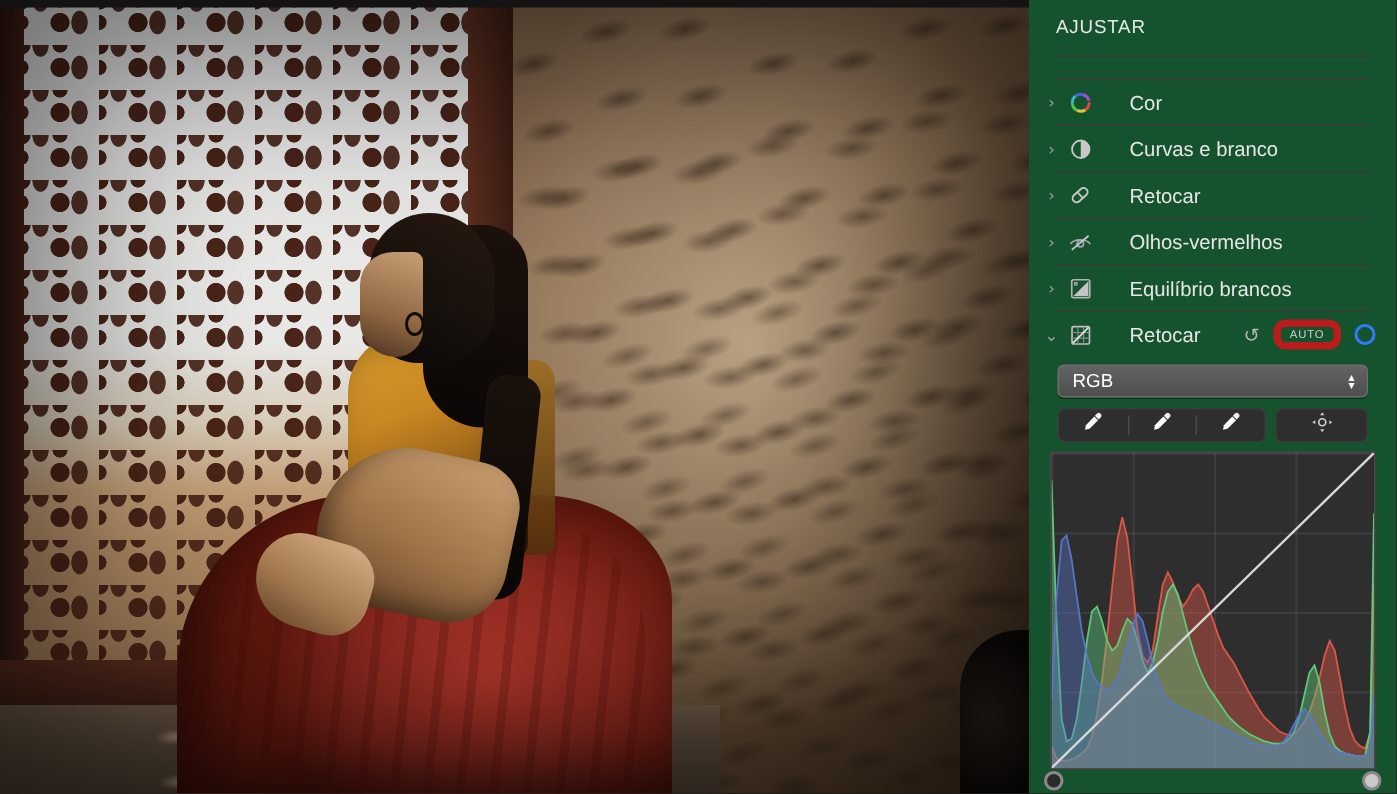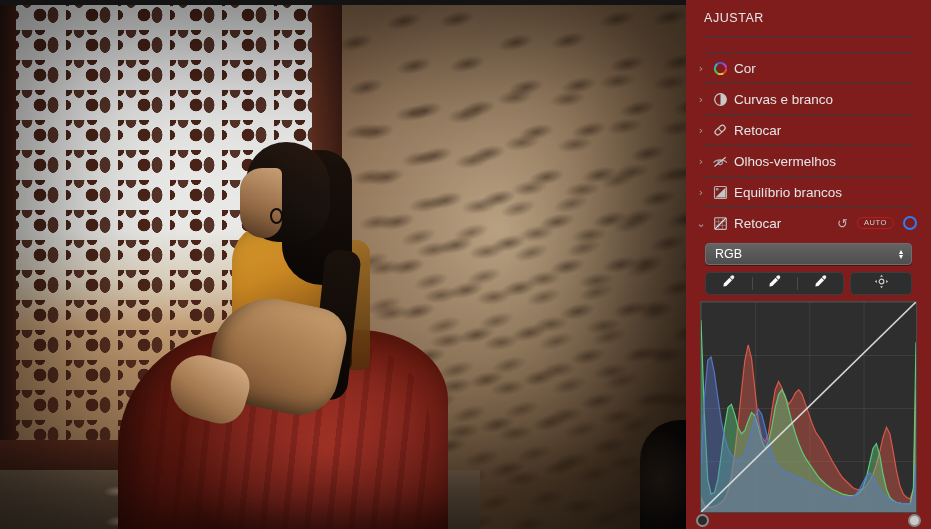--- a/index.html
+++ b/index.html
@@ -110,37 +110,37 @@
   #earring { left:270px; top:208px; width:13px; height:16px;
     border:2.5px solid #120c08; border-radius:50%; background:transparent;}
   
   #fgobj { left:640px; top:420px; width:70px; height:109px;
     background:radial-gradient(ellipse 55px 70px at 20px 60px,#2a211a,#0d0a08 75%);
     border-radius:40px 10px 0 0;}
   #vignette { left:0; top:0; width:686px; height:529px;
     box-shadow: inset 0 0 130px 40px rgba(0,0,0,.55);}
 
   
-  #sidebar { width:245px; height:529px; background:#7f1d1d; position:relative; }
+  #sidebar { width:245px; height:529px; background:#14532d; position:relative; }
   #panel-title { color:#e8e8e8; font-size:12.5px; letter-spacing:.55px; font-weight:400;
     padding:11px 0 0 18px; }
   .hr { height:1px; background:#3a3a3a; margin:0 18px; }
   #title-rule { margin-top:12px; }
   #pre-rule { margin-top:14px; }
 
   .row { display:flex; align-items:center; height:30px; padding:0 14px 0 8px; }
   .chev { width:14px; color:#a0a0a0; font-size:11px; text-align:center; flex:0 0 14px;
     font-family:"DejaVu Sans", sans-serif; }
   .ico { width:22px; height:20px; flex:0 0 22px; display:flex; align-items:center; justify-content:center;
     margin-left:1px; }
-  .lbl { color:#e6e6e6; font-size:13.5px; margin-left:3px; white-space:nowrap; }
+  .lbl { color:#e6e6e6; font-size:13.5px; margin-left:22px; white-space:nowrap; }
   .row-tools { margin-left:auto; display:flex; align-items:center; gap:9px; }
 
   .reset-ico { color:#b6b6b6; font-size:13px; line-height:1; }
-  .auto-pill { border:1px solid #b91c1c; border-radius:8px; color:#d2d2d2;
+  .auto-pill { border:5px solid #b91c1c; border-radius:8px; color:#d2d2d2;
     font-size:7.5px; letter-spacing:.6px; padding:1.5px 6px 1.5px 6px; line-height:1; }
   .blue-circle { width:14px; height:14px; border:2px solid #2f7cf6; border-radius:50%; }
 
   
   #select-wrap { margin:5px 19px 0 19px; }
   #rgb-select { position:relative; height:22px; border-radius:4px;
     background:linear-gradient(180deg,#636363,#4e4e4e); border:1px solid #6e6e6e;
     display:flex; align-items:center; box-shadow:0 1px 0 rgba(0,0,0,.4); }
   #rgb-value { color:#fff; font-size:12.5px; padding-left:9px;text-align:center; }
   #rgb-chev { position:absolute; right:8px; top:50%; transform:translateY(-50%);

